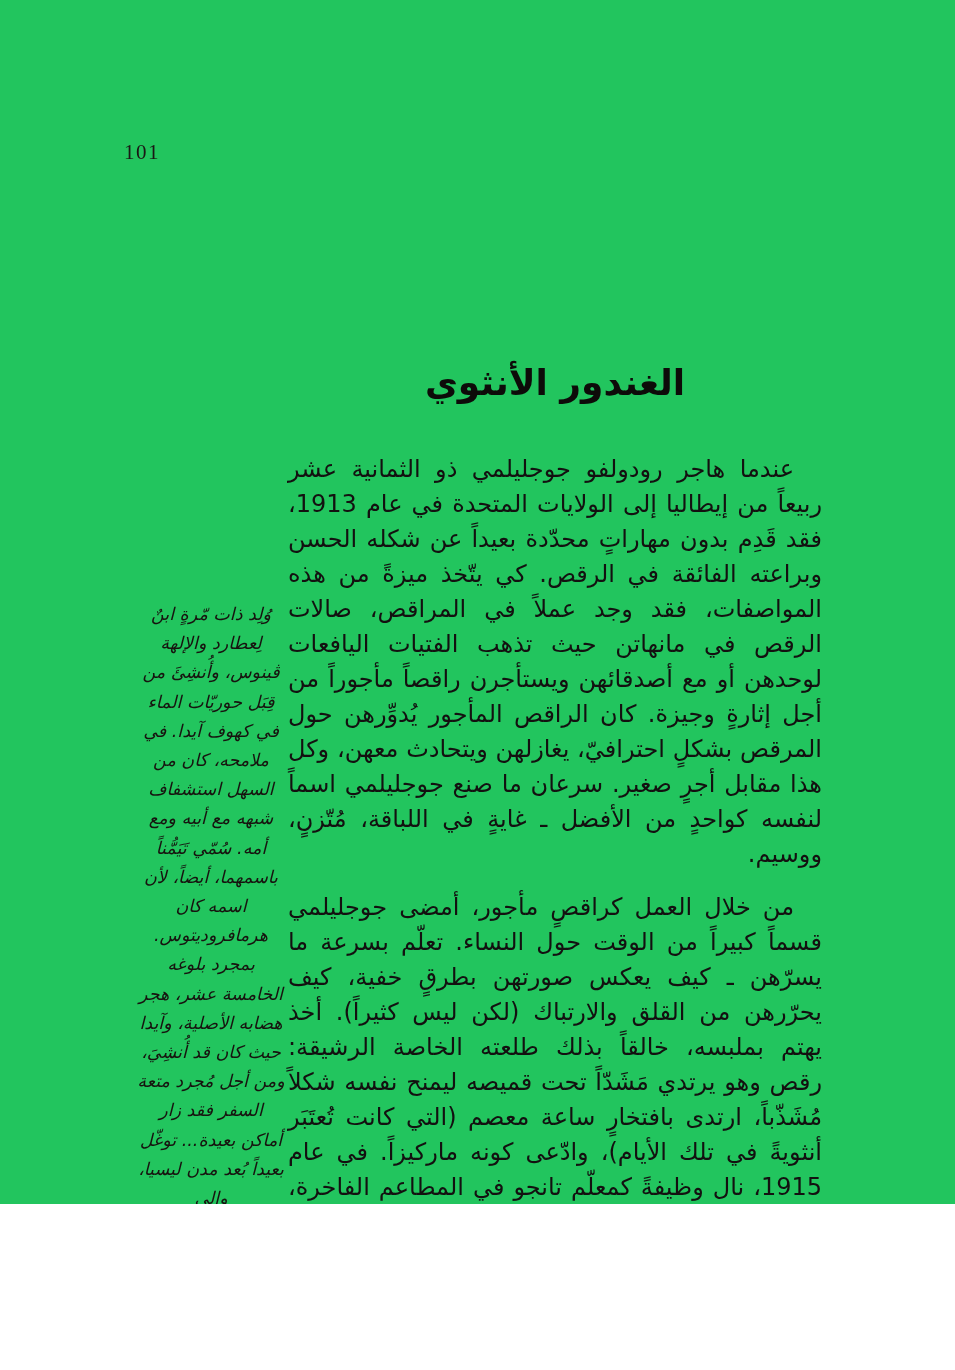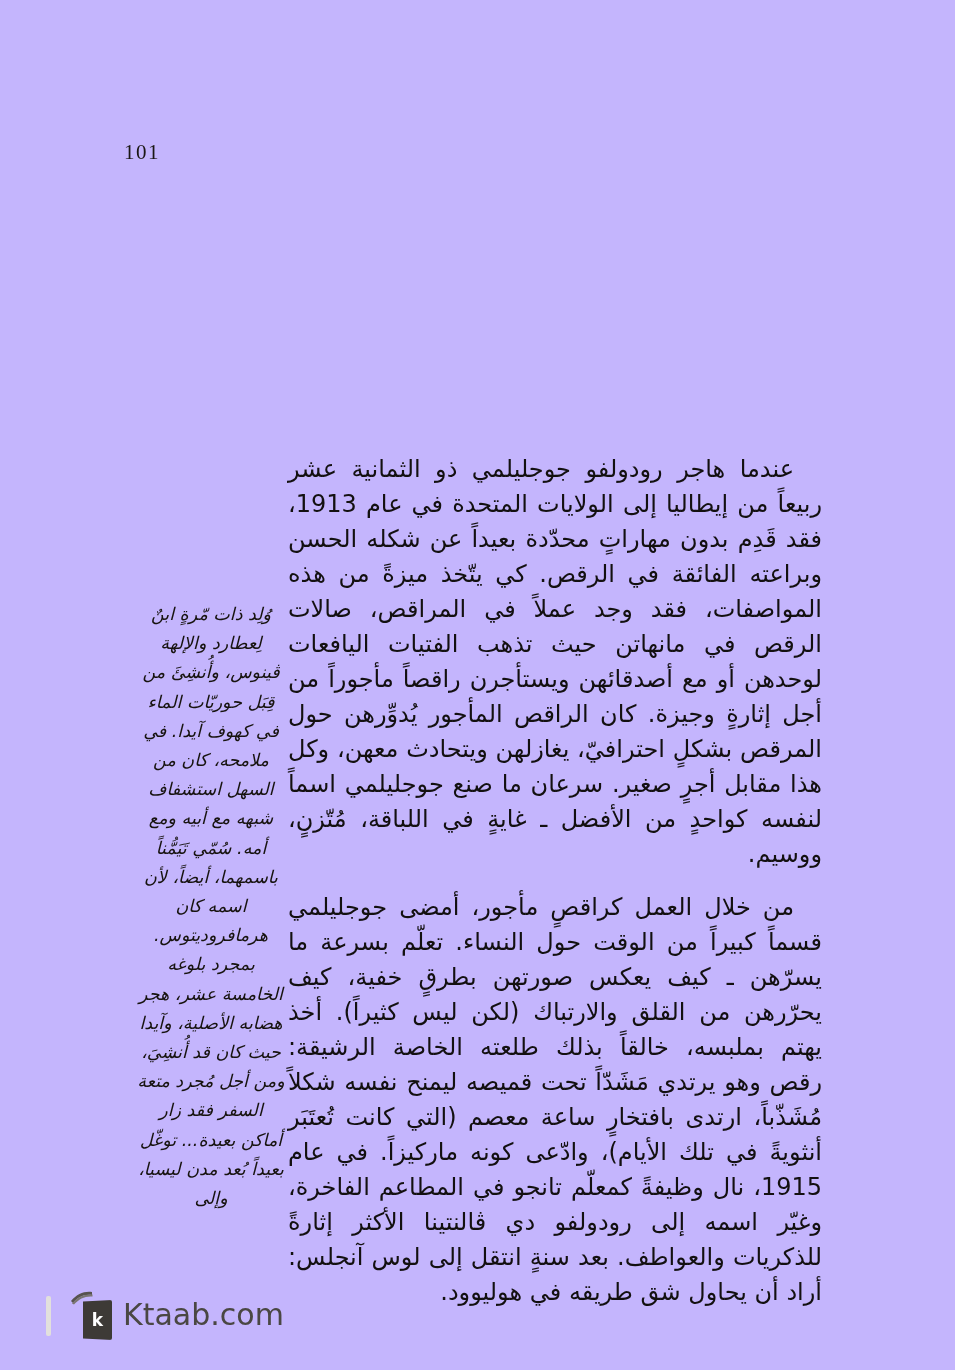--- a/index.html
+++ b/index.html
@@ -5,22 +5,22 @@
 <style>
   html, body {
     margin: 0;
     padding: 0;
     background: #ffffff;
   }
 
   #page {
     position: relative;
     width: 955px;
-    height: 1370px;
-    background: #c4b5fd;
+    height: 1204px;
+    background: #22c55e;
     overflow: hidden;
     font-family: "DejaVu Sans", sans-serif;
     color: #15120f;
   }
 
   
   .folio {
     position: absolute;
     left: 124px;
     top: 140px;
@@ -162,20 +162,21 @@
     letter-spacing: 0px;
   }
 </style>
 </head>
 <body>
 
 <div id="page">
 
   <div class="folio">101</div>
 
+  <h1 class="chapter-title">الغندور الأنثوي</h1>
 
   <div class="body-column">
     <p>عندما هاجر رودولفو جوجليلمي ذو الثمانية عشر ربيعاً من إيطاليا إلى الولايات المتحدة في عام 1913، فقد قَدِم بدون مهاراتٍ محدّدة بعيداً عن شكله الحسن وبراعته الفائقة في الرقص. كي يتّخذ ميزةً من هذه المواصفات، فقد وجد عملاً في المراقص، صالات الرقص في مانهاتن حيث تذهب الفتيات اليافعات لوحدهن أو مع أصدقائهن ويستأجرن راقصاً مأجوراً من أجل إثارةٍ وجيزة. كان الراقص المأجور يُدوِّرهن حول المرقص بشكلٍ احترافيّ، يغازلهن ويتحادث معهن، وكل هذا مقابل أجرٍ صغير. سرعان ما صنع جوجليلمي اسماً لنفسه كواحدٍ من الأفضل ـ غايةٍ في اللباقة، مُتّزنٍ، ووسيم.</p>
     <p>من خلال العمل كراقصٍ مأجور، أمضى جوجليلمي قسماً كبيراً من الوقت حول النساء. تعلّم بسرعة ما يسرّهن ـ كيف يعكس صورتهن بطرقٍ خفية، كيف يحرّرهن من القلق والارتباك (لكن ليس كثيراً). أخذ يهتم بملبسه، خالقاً بذلك طلعته الخاصة الرشيقة: رقص وهو يرتدي مَشَدّاً تحت قميصه ليمنح نفسه شكلاً مُشَذّباً، ارتدى بافتخارٍ ساعة معصم (التي كانت تُعتَبَر أنثويةً في تلك الأيام)، وادّعى كونه ماركيزاً. في عام 1915، نال وظيفةً كمعلّم تانجو في المطاعم الفاخرة، وغيّر اسمه إلى رودولفو دي ڤالنتينا الأكثر إثارةً للذكريات والعواطف. بعد سنةٍ انتقل إلى لوس آنجلس: أراد أن يحاول شق طريقه في هوليوود.</p>
   </div>
 
   <aside class="margin-note">
     <p>وُلِد ذات مّرةٍ ابنٌ لِعطارد والإلهة ڤينوس، وأُنشِئَ من قِبَل حوريّات الماء في كهوف آيدا. في ملامحه، كان من السهل استشفاف شبهه مع أبيه ومع أمه. سُمّي تَيَمُّناً باسمهما، أيضاً، لأن اسمه كان هرمافروديتوس. بمجرد بلوغه الخامسة عشر، هجر هضابه الأصلية، وآيدا حيث كان قد أُنشِيَ، ومن أجل مُجرد متعة السفر فقد زار أماكن بعيدة... توغّل بعيداً بُعد مدن ليسيا، وإلى</p>
   </aside>
 

